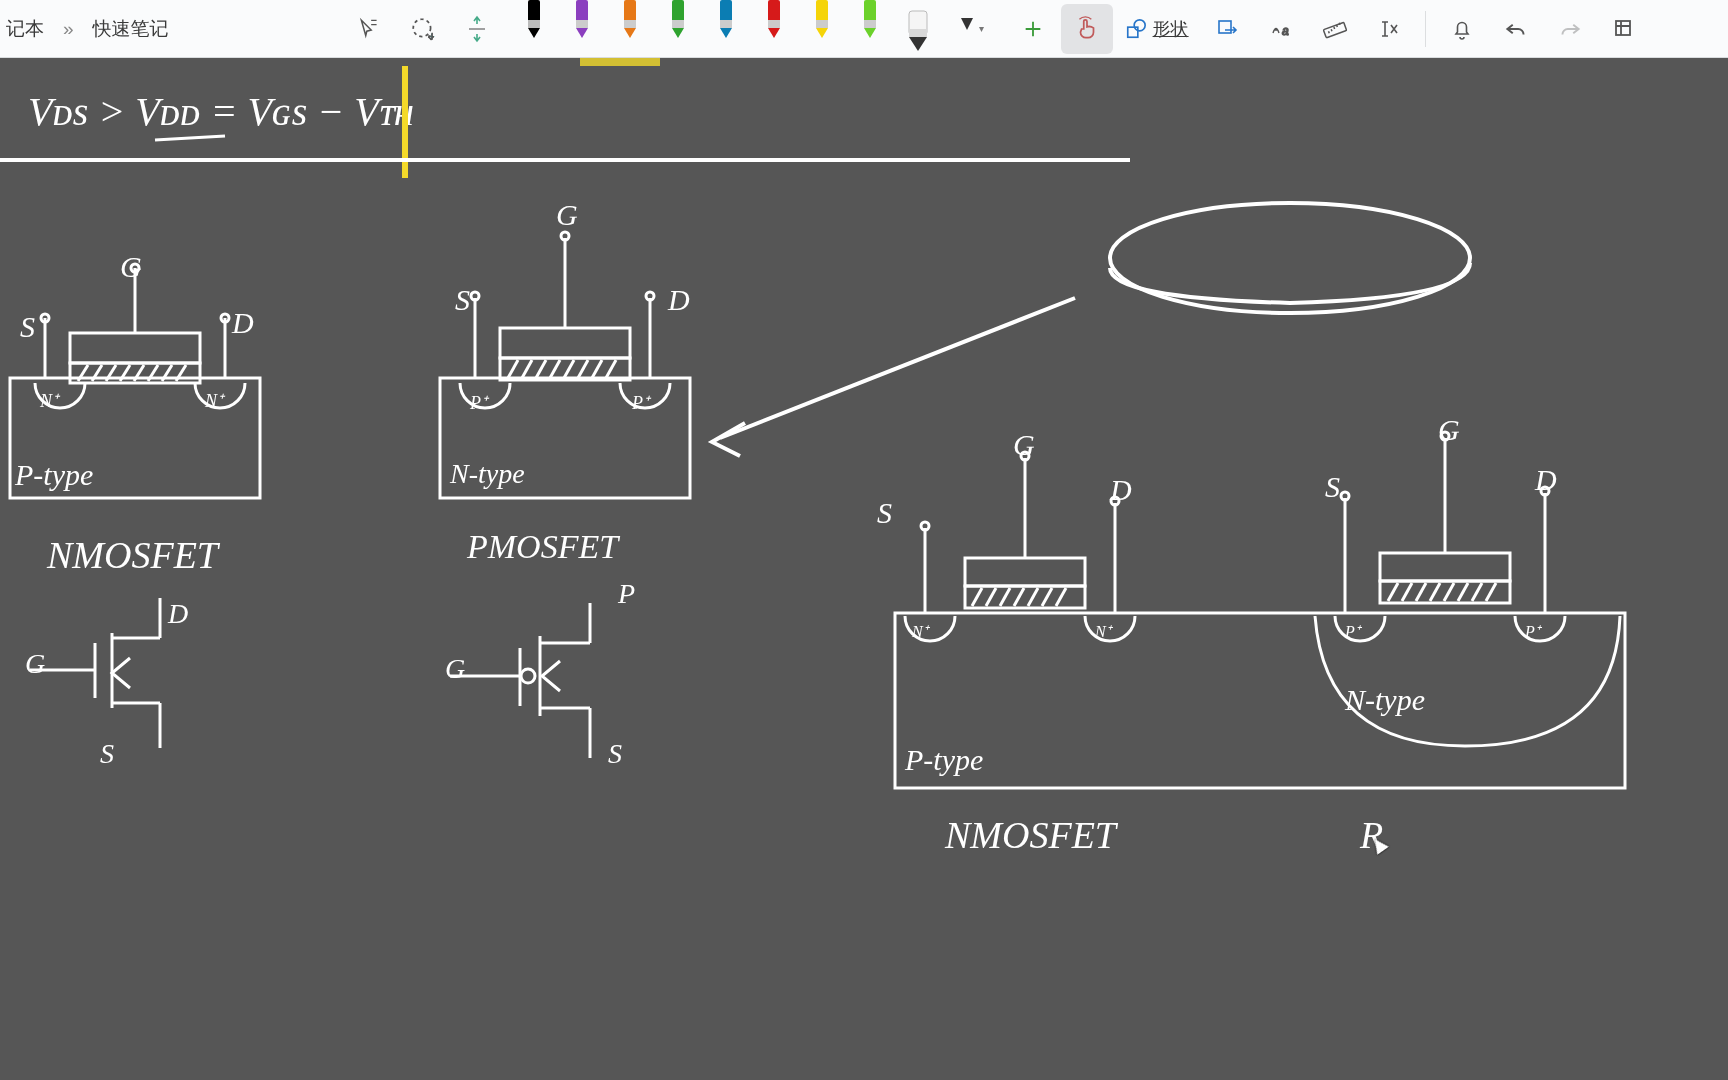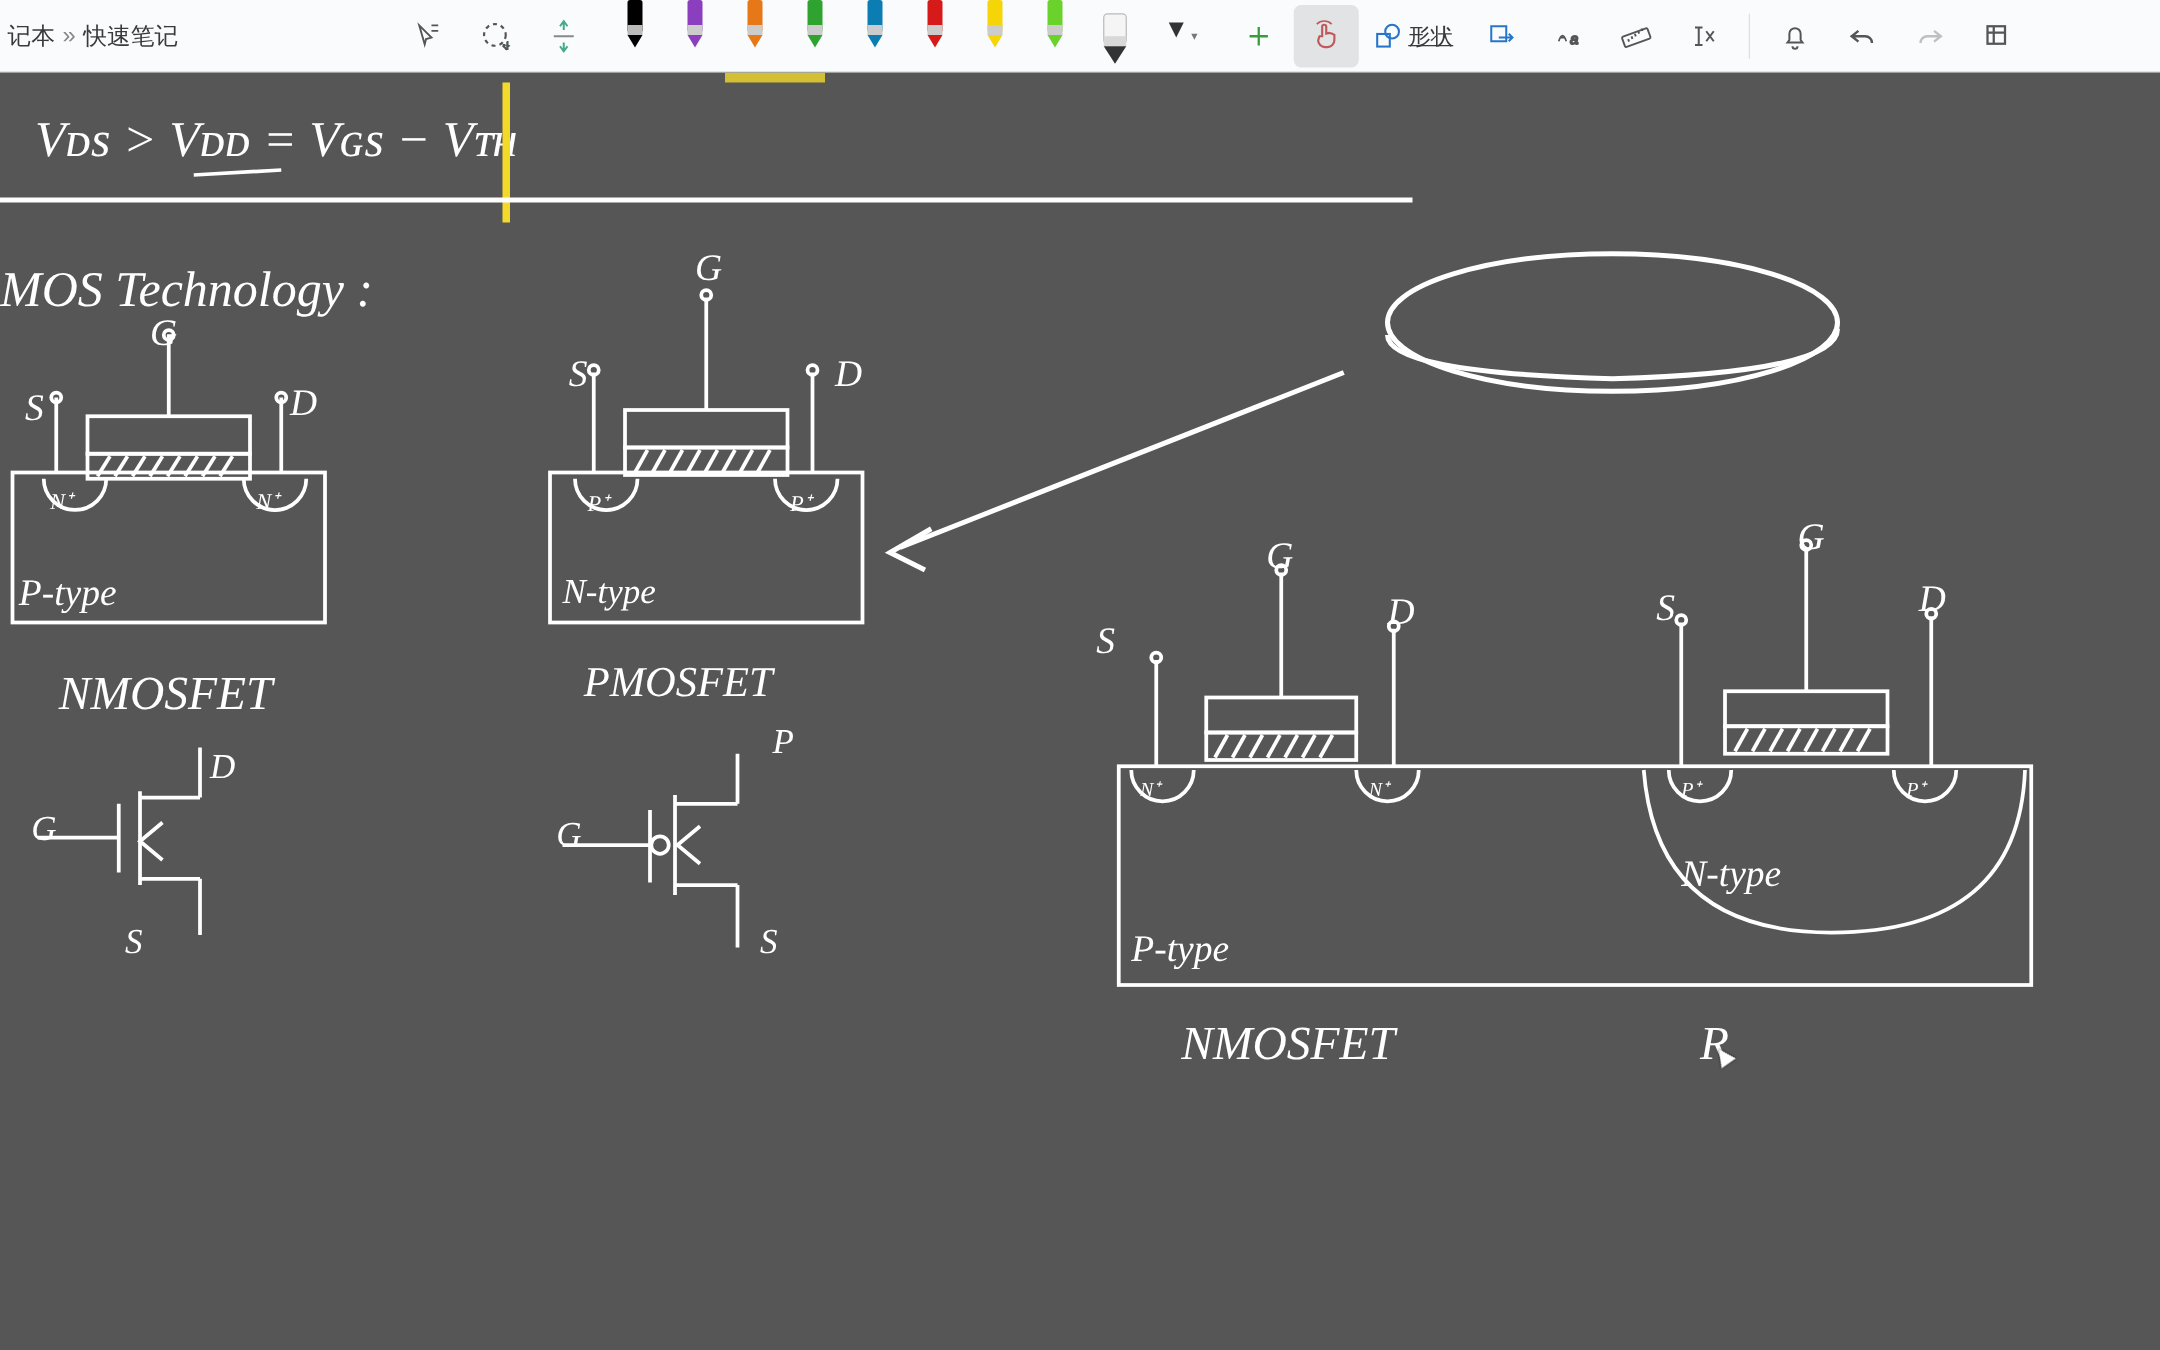--- a/index.html
+++ b/index.html
@@ -15,21 +15,21 @@
     align-items: center;
     padding: 0 6px;
     gap: 2px;
   }
   .breadcrumb {
     display: flex;
     align-items: center;
     font-size: 19px;
     color: #3a3a3a;
     padding-right: 40px;
-    gap: 6px;
+    gap: 19px;
   }
   .breadcrumb .sep { color: #888; }
   
   .tool-btn {
     width: 52px;
     height: 50px;
     display: flex;
     align-items: center;
     justify-content: center;
     border-radius: 6px;
@@ -402,21 +402,20 @@
       <path d="M1515 558 a25 25 0 0 0 50 0"></path>
       <line x1="1445" y1="495" x2="1445" y2="380"></line>
         <circle cx="1445" cy="378" r="4"></circle>
       <line x1="1345" y1="555" x2="1345" y2="440"></line>
         <circle cx="1345" cy="438" r="4"></circle>
       <line x1="1545" y1="555" x2="1545" y2="435"></line>
         <circle cx="1545" cy="433" r="4"></circle>
     </g>
   </svg>
 
-  <div class="hand-font" style="left:0px; top:150px; font-size:40px">MOS Technology :</div>
 
   <div class="hand-font" style="left:120px; top:192px; font-size:30px">G</div>
   <div class="hand-font" style="left:20px;  top:252px; font-size:30px">S</div>
   <div class="hand-font" style="left:232px; top:248px; font-size:30px">D</div>
   <div class="hand-font" style="left:40px;  top:330px; font-size:18px">N⁺</div>
   <div class="hand-font" style="left:205px; top:330px; font-size:18px">N⁺</div>
   <div class="hand-font" style="left:15px;  top:400px; font-size:30px">P-type</div>
   <div class="hand-font" style="left:47px;  top:475px; font-size:38px">NMOSFET</div>
   <div class="hand-font" style="left:25px;  top:590px; font-size:28px">G</div>
   <div class="hand-font" style="left:168px; top:540px; font-size:28px">D</div>

